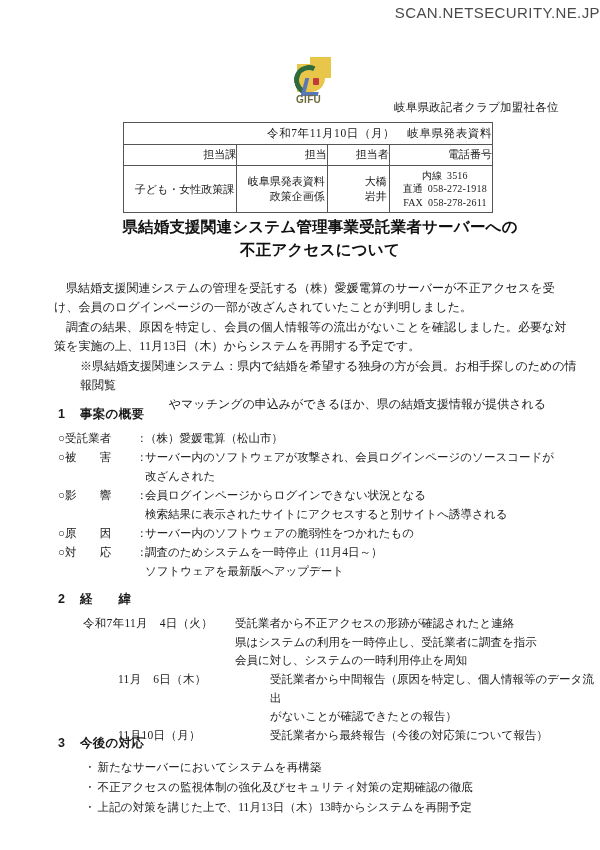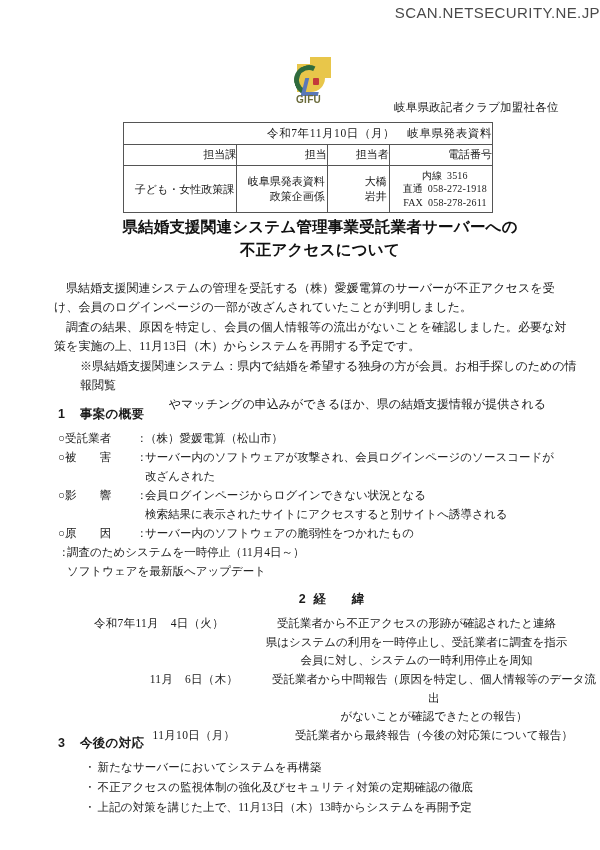--- a/index.html
+++ b/index.html
@@ -216,21 +216,21 @@
     font-weight: bold;
     font-size: 12.5px;
     letter-spacing: 0.3px;
   }
   .sec-num {
     display: inline-block;
     width: 22px;
   }
 
   #sec1 { position: absolute; top: 406px; left: 50px; width: 540px; }
-  #sec2 { position: absolute; top: 591px; left: 50px; width: 540px; text-align: center; }
+  #sec2 { position: absolute; top: 591px; left: 50px; width: 540px; }
   #sec3 { position: absolute; top: 735px; left: 50px; width: 540px; }
 
   .item-list { margin-top: 6px; }
   .item {
     display: flex;
     font-size: 11.5px;
     line-height: 1.6;
     margin-bottom: 1px;
   }
   .item-label {
@@ -388,20 +388,21 @@
 
       <div class="item">
         <div class="item-label"><span class="lbl-mark">○</span><span class="lbl-spread">原　　因</span></div>
         <div class="item-colon">：</div>
         <div class="item-body">
           <span class="cont">サーバー内のソフトウェアの脆弱性をつかれたもの</span>
         </div>
       </div>
 
       <div class="item">
+        <div class="item-label"><span class="lbl-mark">○</span><span class="lbl-spread">対　　応</span></div>
         <div class="item-colon">：</div>
         <div class="item-body">
           <span class="cont">調査のためシステムを一時停止（11月4日～）</span>
           <span class="cont">ソフトウェアを最新版へアップデート</span>
         </div>
       </div>
 
     </div>
   </div>
 

